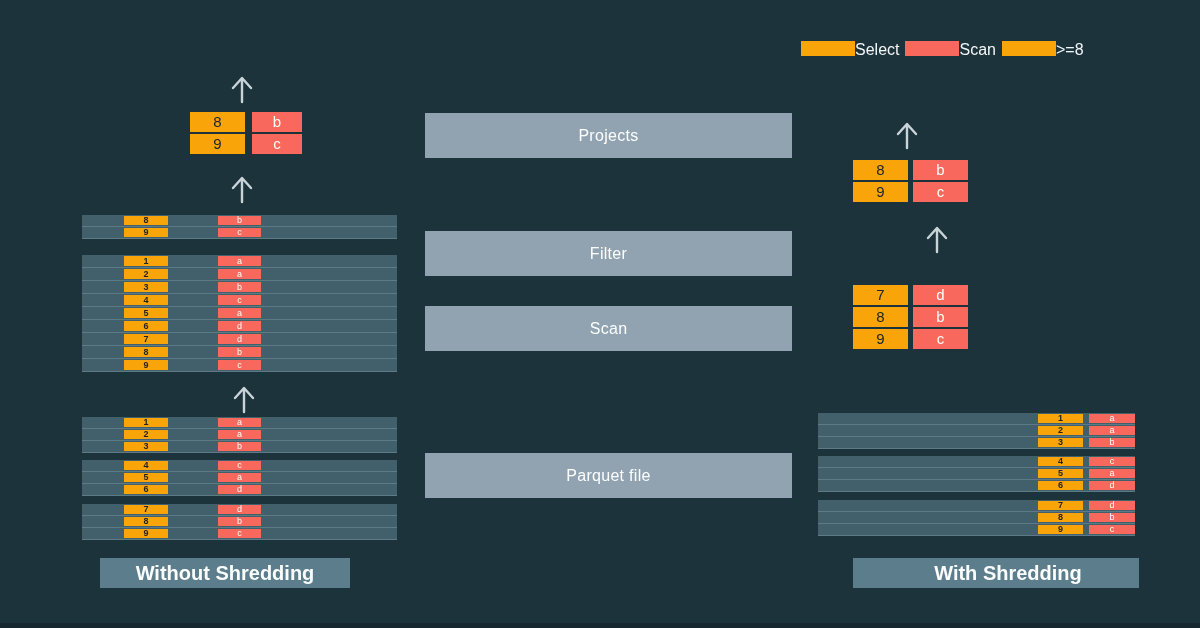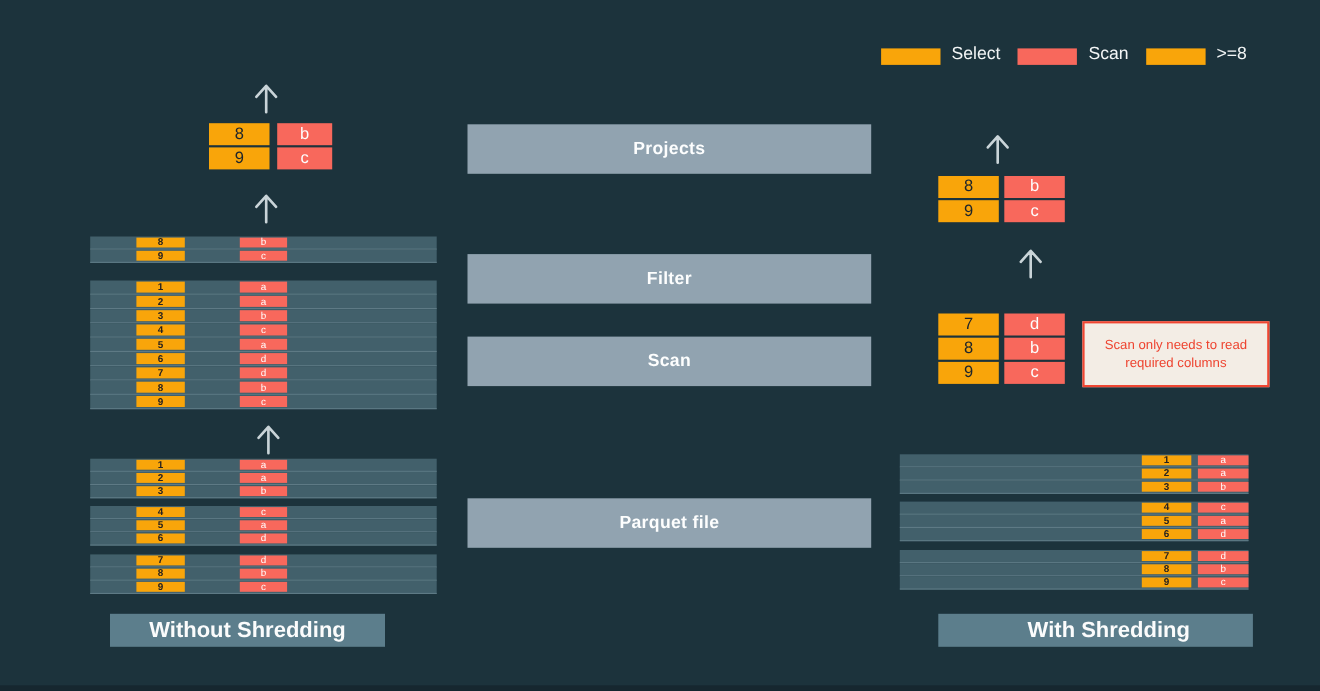--- a/index.html
+++ b/index.html
@@ -4,30 +4,30 @@
 <style>
   html,body{margin:0;padding:0;background:#0f1e24;}
   .canvas{
     position:relative;width:1200px;height:628px;overflow:hidden;
     background:#1C333C;
     font-family:"Liberation Sans",sans-serif;
   }
   .bottom-edge{position:absolute;left:0;bottom:0;width:1200px;height:5px;background:#16272F;}
 
   
-  .legend{position:absolute;left:801px;top:41px;display:flex;align-items:flex-end;gap:10px;}
+  .legend{position:absolute;left:801px;top:41px;display:flex;align-items:flex-start;}
   .legend .sw{width:54px;height:15px;display:inline-block;}
   .sw.y{background:#F9A50A;}
   .sw.r{background:#F8685C;}
   .legend .lbl{color:#F3F6F6;font-size:16px;margin-right:6px;white-space:nowrap;}
 
   
   .stage{
     position:absolute;left:425px;width:367px;height:45px;background:#91A3B0;
-    color:#FDFEFE;font-size:16px;font-weight:bold;letter-spacing:.3px;
+    color:#FDFEFE;font-size:16px;font-weight:normal;letter-spacing:.3px;
     display:flex;align-items:center;justify-content:center;
   }
 
   
   .ctable{position:absolute;}
   .crow{display:flex;gap:7px;margin-bottom:2px;}
   .ctable.right-t .crow{gap:5px;}
   .cell{height:20px;line-height:20px;text-align:center;font-size:15px;}
   .cell.y{width:55px;background:#F9A50A;color:#20262B;}
   .cell.r{width:50px;background:#F8685C;color:#FDFDFD;}
@@ -259,21 +259,20 @@
         <span class="cell y">8</span>
         <span class="cell r">b</span>
       </div>
 
       <div class="crow">
         <span class="cell y">9</span>
         <span class="cell r">c</span>
       </div>
     </div>
 
-  <div class="note">Scan only needs to read required columns</div>
 
   <div class="bars right-b small" style="left:818px;top:413px">
 
       <div class="bar">
         <span class="mini y">1</span>
         <span class="mini r">a</span>
       </div>
 
       <div class="bar">
         <span class="mini y">2</span>

